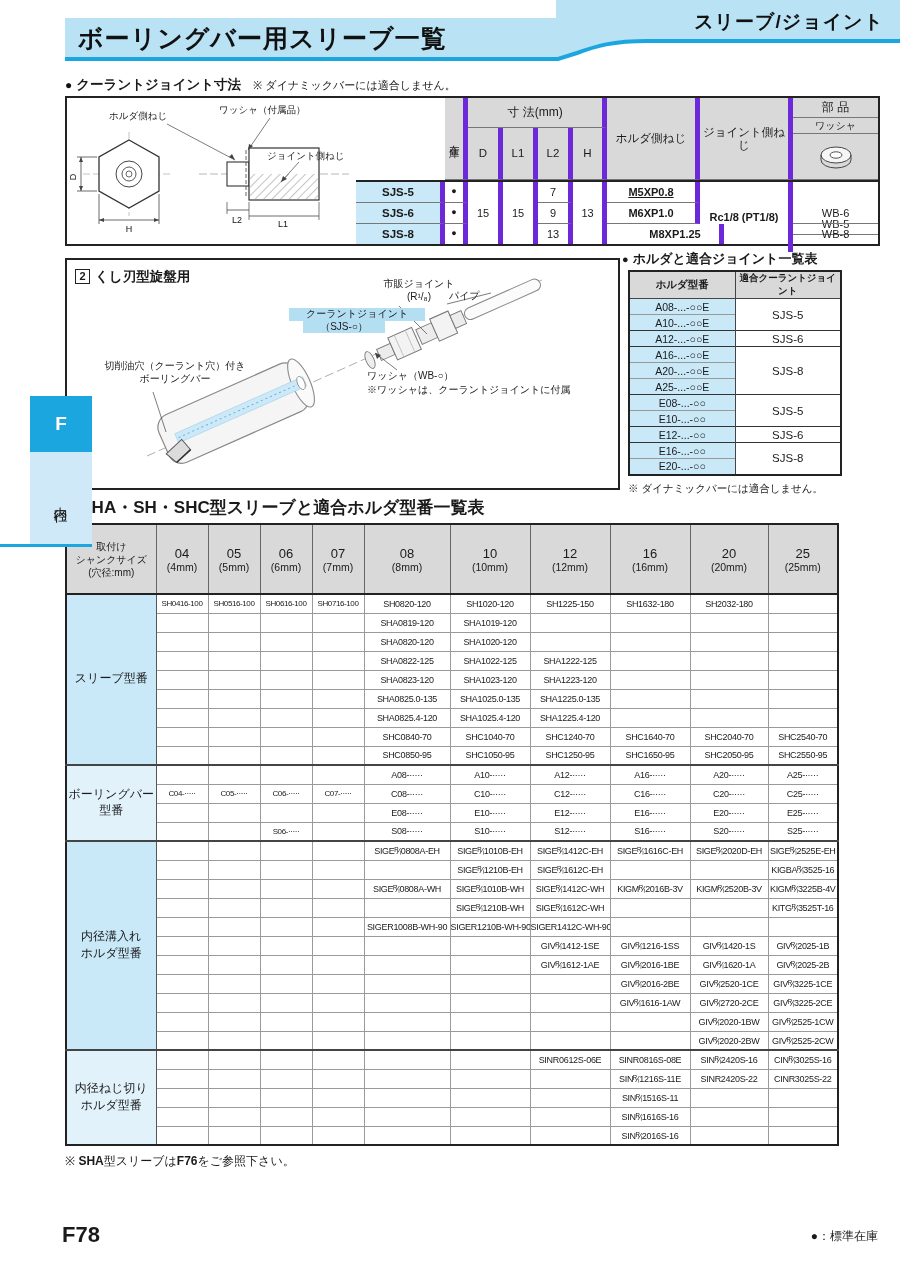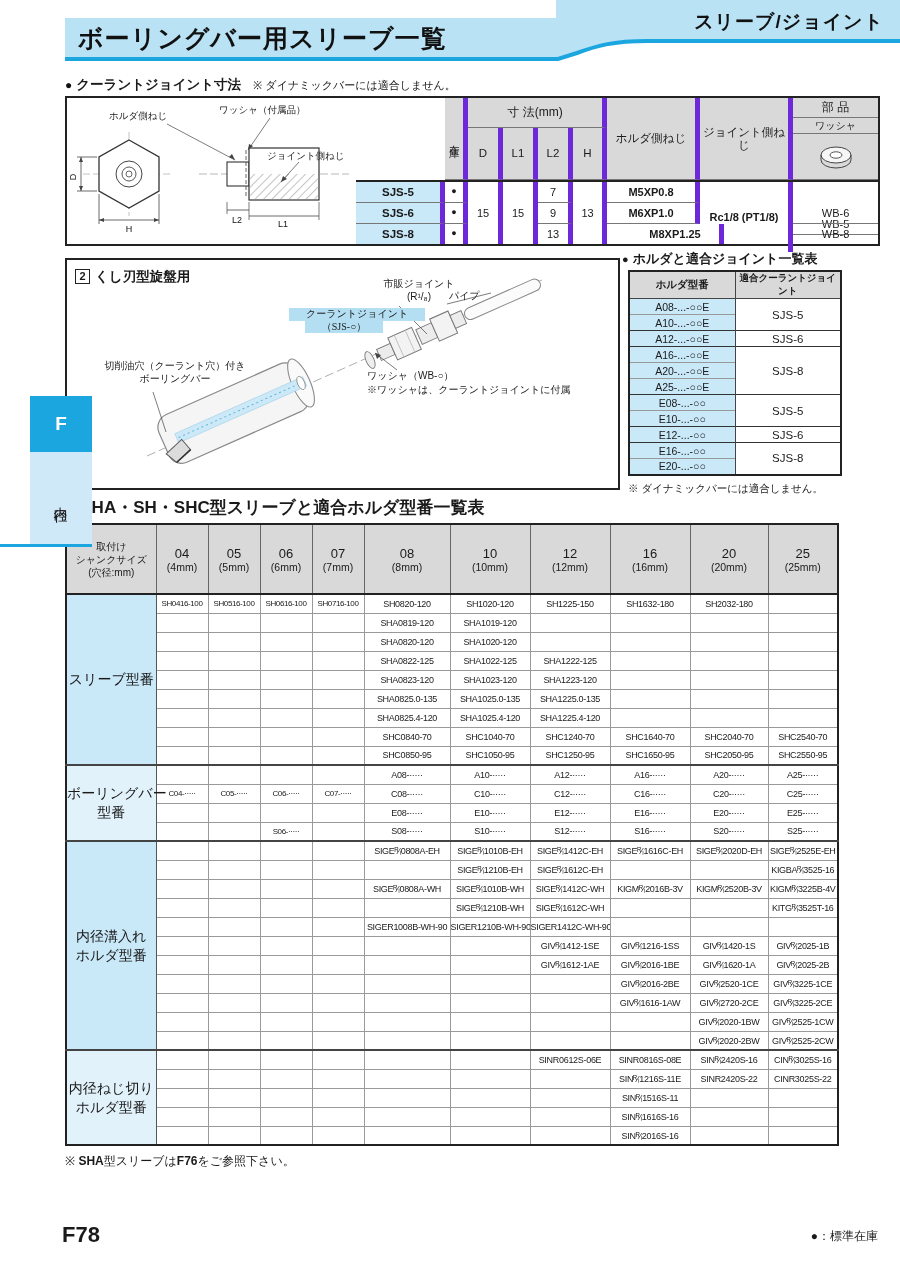--- a/index.html
+++ b/index.html
@@ -37,21 +37,21 @@
   .vtext { writing-mode: vertical-rl; text-orientation: upright; letter-spacing:2px; }
 
   
   .d1-label { position:absolute; font-size:9.5px; white-space:nowrap; }
 
   
   .lathe-box { position:absolute; left:65px; top:258px; width:555px; height:232px; border:2px solid #222; background:#fff; }
   .lathe-title { position:absolute; left:8px; top:8px; font-size:13.5px; font-weight:bold; }
   .numbox { display:inline-block; width:15px; height:15px; border:1.5px solid #222; font-size:11px; line-height:12px; text-align:center; font-weight:bold; margin-right:5px; vertical-align:1px; }
   .l-label { position:absolute; font-size:10px; white-space:nowrap; line-height:1.25; }
-  .hl-line { background:#b4dff3; padding:0 17px; display:inline-block;font-family:Liberation Serif, serif; }
+  .hl-line { background:#b4dff3; padding:0 17px; display:inline-block; }
 
   
   .jt-title { position:absolute; left:622px; top:250px; font-size:13px; font-weight:bold; }
   .jt-title .bullet { font-size:11px; margin-right:4px; }
   .joint-table { position:absolute; left:628px; top:270px; border-collapse:collapse; table-layout:fixed; }
   .joint-table th { width:106px; height:22px; background:#d9d9d9; border:1px solid #444; font-size:10.5px; font-weight:bold; }
   .joint-table td { height:16px; font-size:10.5px; text-align:center; border-left:1px solid #444; border-right:1px solid #444; }
   .joint-table { border:2px solid #222; }
   .joint-table td.holder { background:#c9e8f8; border-top:1px solid #999; }
   .joint-table td.joint { font-size:11.5px; }
@@ -61,21 +61,21 @@
   
   .big-title { position:absolute; left:65px; top:496px; font-size:17px; font-weight:bold; }
   .big-title .sq { color:#1ca6e0; margin-right:5px; }
   .sleeve-table { position:absolute; left:65px; top:523px; width:772px; border-collapse:collapse; table-layout:fixed; border:2px solid #222; }
   .sleeve-table th { background:#d9d9d9; border:1px solid #666; border-bottom:2px solid #222; height:70px; font-weight:normal; }
   .sleeve-table th .sz { font-size:13px; display:block; }
   .sleeve-table th .mm { font-size:10.5px; display:block; }
   .sleeve-table th.corner { font-size:10px; line-height:1.3; }
   .sleeve-table td { border:1px solid #9a9a9a; height:19px; font-size:9px; text-align:center; white-space:nowrap; letter-spacing:-0.3px; padding:0; overflow:hidden; }
   .sleeve-table td.narrow { font-size:8px; letter-spacing:-0.4px; }
-  .sleeve-table td.rowlabel { background:#c9e8f8; font-size:14px; letter-spacing:0; line-height:1.35; border:1px solid #555; overflow:visible; }
+  .sleeve-table td.rowlabel { background:#c9e8f8; font-size:12px; letter-spacing:0; line-height:1.35; border:1px solid #555; overflow:visible;font-family:Liberation Mono, monospace; }
   .sleeve-table td.rowlabel.alt { background:#e2f2fb; }
   .sleeve-table tr.sec-first td { border-top:2px solid #444; }
   .big-note { position:absolute; left:65px; top:1152px; font-size:12px; }
   .big-note b { font-weight:bold; }
 
   
   .tab-f { position:absolute; left:30px; top:396px; width:62px; height:56px; background:#1ca6e0; color:#fff; font-size:19px; font-weight:bold; display:flex; align-items:center; justify-content:center; }
   .tab-naikei { position:absolute; left:30px; top:452px; width:62px; height:92px; background:#cfe9f8; display:flex; align-items:center; justify-content:center; font-size:14px; }
   .tab-line { position:absolute; left:0; top:544px; width:92px; height:3px; background:#1ca6e0; }
   .page-num { position:absolute; left:62px; top:1222px; font-size:22px; font-weight:bold; }
@@ -220,21 +220,21 @@
     </div>
   <div class="cc" style="left:471px; top:105px; width:35px; height:21px;">
       <span>9</span>
     </div>
   <div class="cc nobot" style="left:471px; top:126px; width:35px; height:20px;">
       <span>13</span>
     </div>
   <div class="cc nobot" style="left:506px; top:84px; width:34px; height:62px;">
       <span>13</span>
     </div>
-  <div class="cc bold" style="left:540px; top:84px; width:93px; height:21px;">
+  <div class="cc bold" style="left:540px; top:84px; width:93px; height:21px;text-decoration:underline;">
       <span>M5XP0.8</span>
     </div>
   <div class="cc bold" style="left:540px; top:105px; width:93px; height:21px;">
       <span>M6XP1.0</span>
     </div>
   <div class="cc bold nobot" style="left:564px; top:126px; width:93px; height:20px;">
       <span>M8XP1.25</span>
     </div>
   <div class="cc bold nobot" style="left:633px; top:84px; width:93px; height:70px;">
       <span>Rc1/8 (PT1/8)</span>

